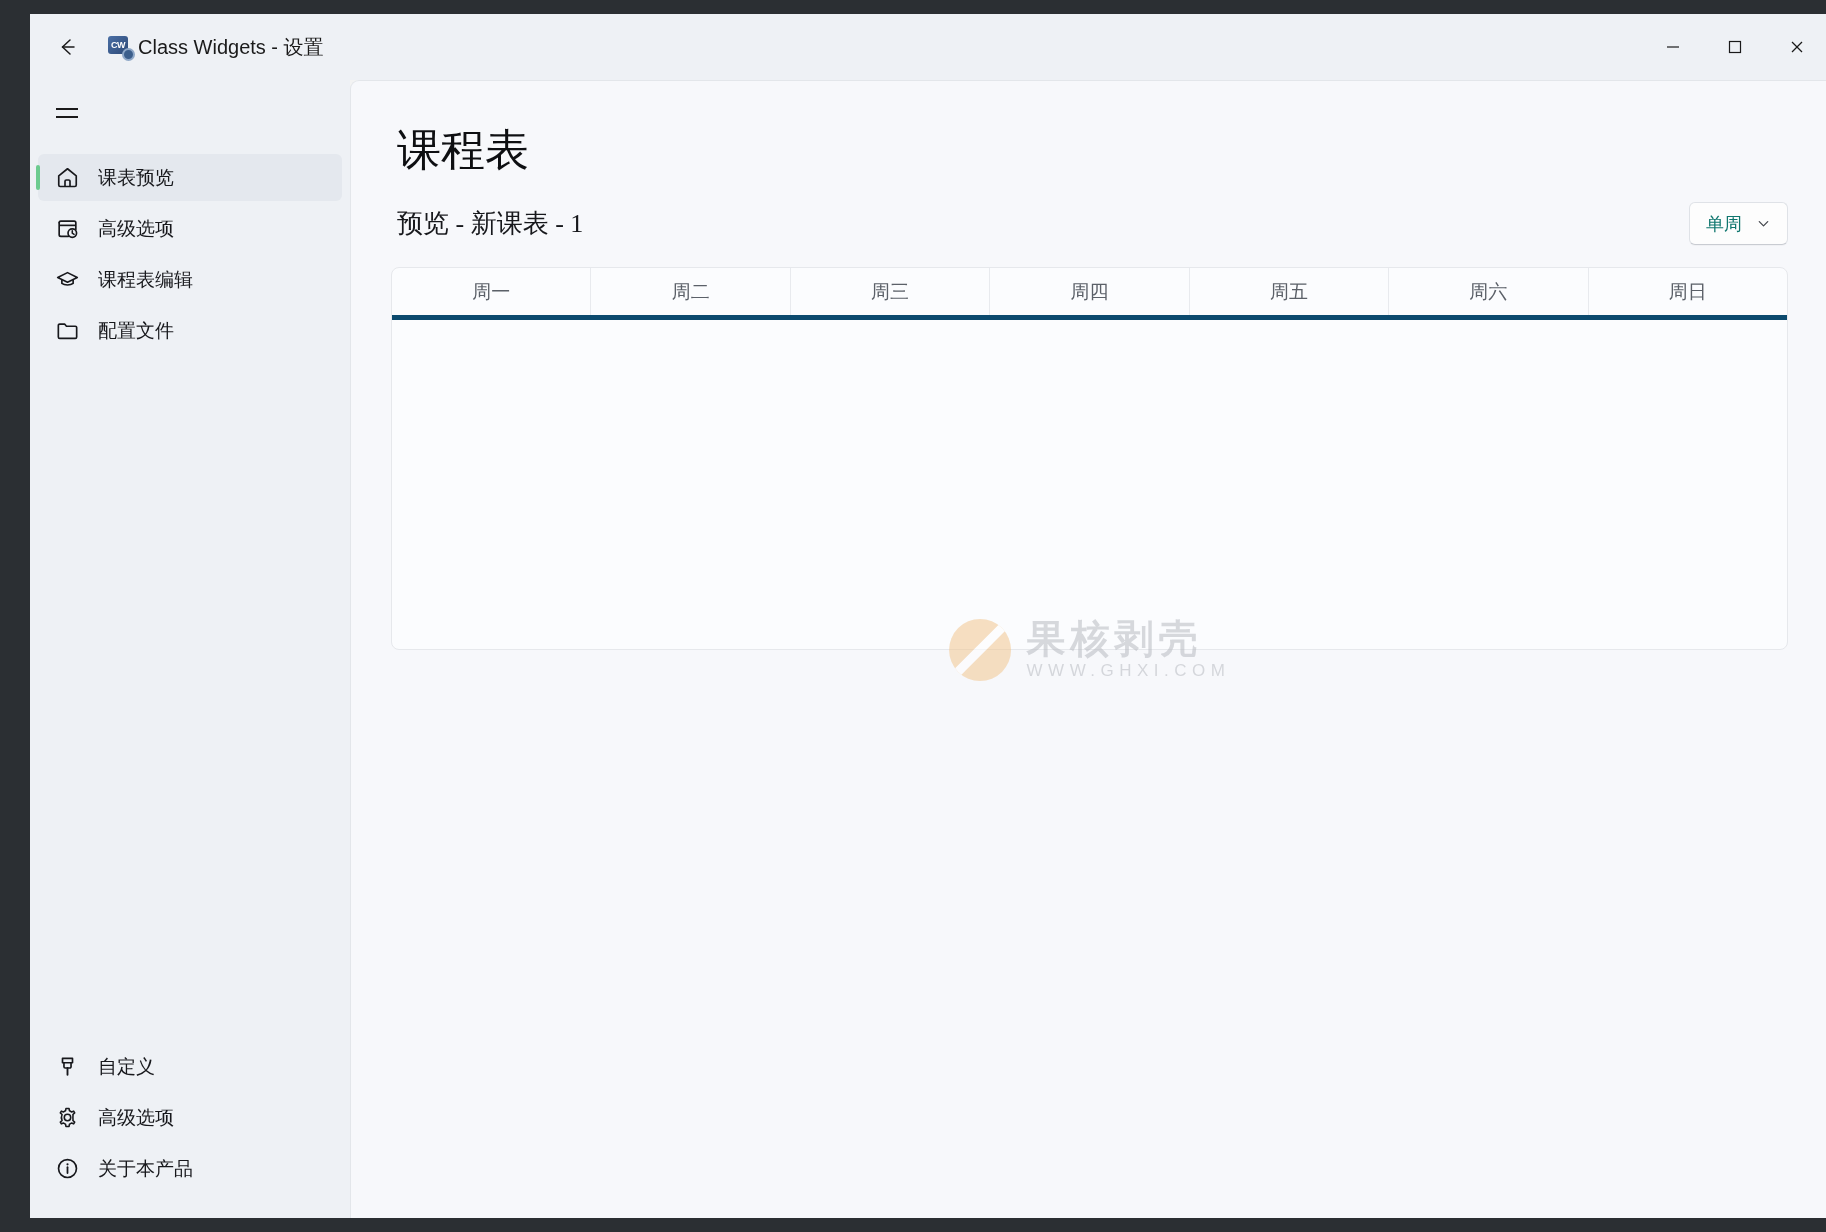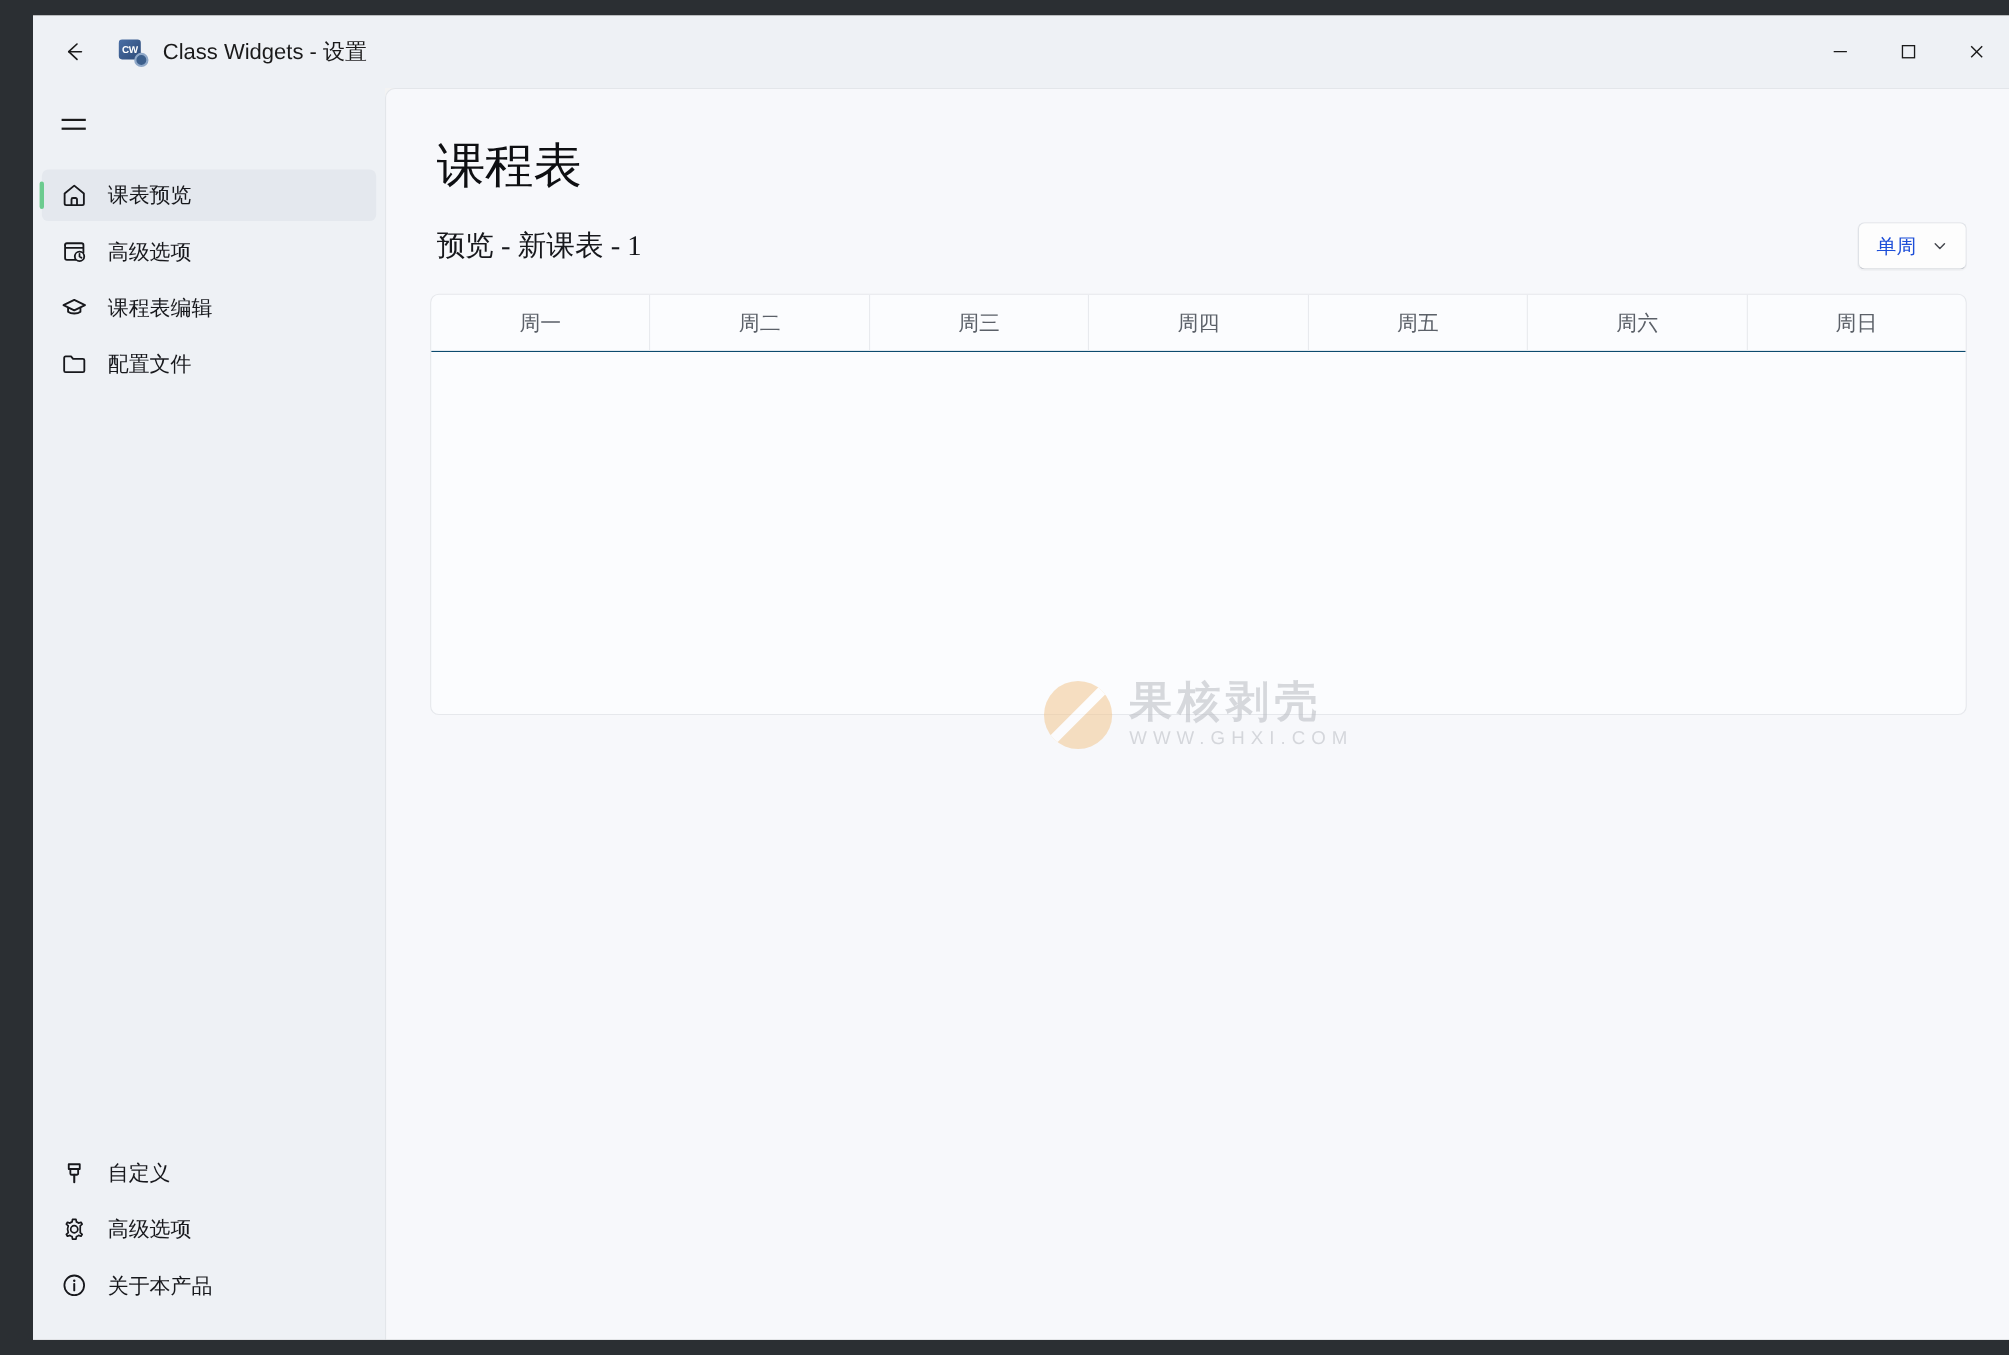--- a/index.html
+++ b/index.html
@@ -49,21 +49,21 @@
     letter-spacing: -0.5px;
   }
   .app-icon .cw-gear {
     position: absolute; right: -1px; bottom: -1px;
     width: 13px; height: 13px;
     border-radius: 50%;
     background: #3c5f8c;
     border: 2px solid #8fa8c8;
   }
   #window-title {
-    margin-left: 14px;
+    margin-left: 4px;
     font-size: 20px;
     color: #1a1a1a;
     white-space: nowrap;
   }
   #window-controls {
     position: absolute; right: 0; top: 0;
     height: 66px;
     display: flex;
   }
   .wc {
@@ -163,39 +163,39 @@
     height: 43px;
     background: #fdfdfd;
     border: 1px solid #dfe2e7;
     border-bottom-color: #c9ccd2;
     border-radius: 6px;
     display: flex; align-items: center; justify-content: center;
     gap: 14px;
     padding: 0 16px;
     cursor: pointer;
     font-size: 18px;
-    color: #1d4ed8;
+    color: #0f766e;
     box-shadow: 0 1px 1px rgba(0,0,0,0.03);
   }
 
   
   #schedule-card {
     margin-top: 22px;
     height: 383px;
     background: #fbfcfe;
     border: 1px solid #e6e8ec;
     border-radius: 8px;
     position: relative;
     overflow: hidden;
     display: flex; flex-direction: column;
   }
   #weekday-header {
     display: flex;
     height: 52px;
-    border-bottom: 1px solid #0c4a6e;
+    border-bottom: 5px solid #0c4a6e;
   }
   .weekday-cell {
     flex: 1;
     display: flex; align-items: center; justify-content: center;
     font-size: 19px;
     color: #5b6068;
     border-right: 1px solid #e8eaee;
     cursor: default;
   }
   .weekday-cell:last-child { border-right: none; }

